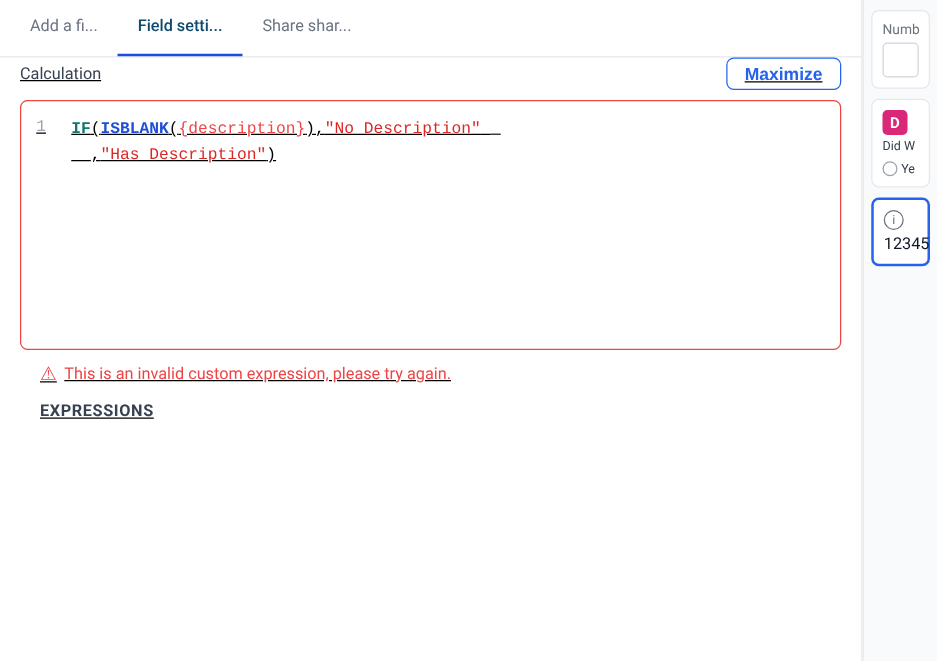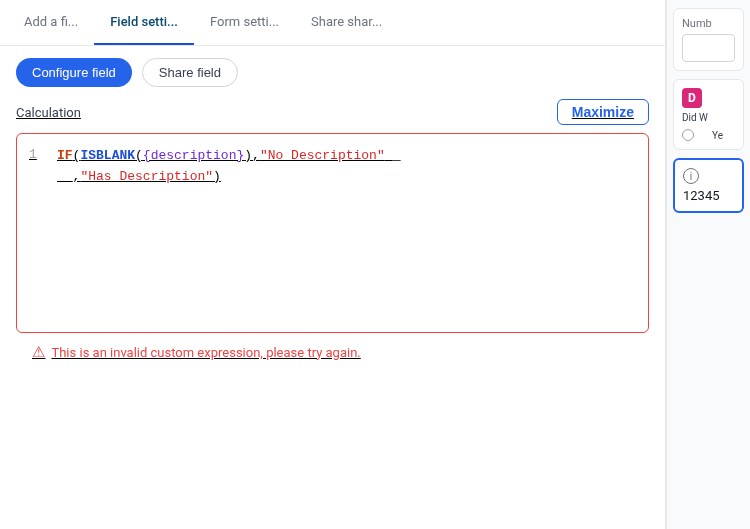--- a/index.html
+++ b/index.html
@@ -124,23 +124,23 @@
     }
     .code-content {
       flex: 1;
     }
     .code-text {
       font-family: 'Courier New', Courier, monospace;
       font-size: 13px;
       line-height: 1.6;
       white-space: pre-wrap;
     }
-    .kw-if { color: #c2410c; font-weight: 600; margin-top: 39px; }
+    .kw-if { color: #0f766e; font-weight: 600; margin-top: 39px; }
     .kw-isblank { color: #1d4ed8; font-weight: 600; }
-    .kw-field { color: #6d28d9; }
+    .kw-field { color: #ef4444; }
     .kw-string { color: #dc2626; }
 
     
     .error-msg {
       display: flex;
       align-items: center;
       gap: 6px;
       padding: 10px 16px;
       color: #ef4444;
       font-size: 13px;
@@ -154,21 +154,21 @@
       padding: 4px 16px 8px;
       font-size: 13px;
       font-weight: 700;
       color: #374151;
       text-transform: uppercase;
       letter-spacing: 0.5px;
     }
 
     
     .right-panel {
-      width: 84px;
+      width: 60px;
       background: #f9fafb;
       border-left: 1px solid #e5e7eb;
       display: flex;
       flex-direction: column;
       align-items: stretch;
       padding: 8px 0;
       gap: 8px;
       overflow: hidden;
     }
 
@@ -217,21 +217,21 @@
       margin-bottom: 4px;
     }
     .d-label {
       font-size: 10px;
       color: #374151;
       margin-bottom: 6px;
     }
     .radio-row {
       display: flex;
       align-items: center;
-      gap: 18px;
+      gap: 3px;
       font-size: 10px;
       color: #374151;
     }
     .radio-circle {
       width: 12px;
       height: 12px;
       border: 1.5px solid #9ca3af;
       border-radius: 50%;
       background: #fff;
       flex-shrink: 0;
@@ -268,31 +268,24 @@
 <div class="main-panel">
 
   <div class="tab-bar">
     <div class="tab-item">
       <span>Add a fi...</span>
     </div>
     <div class="tab-item active">
       <span>Field setti...</span>
     </div>
     <div class="tab-item">
-      <span>Form setti...</span>
-    </div>
-    <div class="tab-item">
       <span>Share shar...</span>
     </div>
   </div>
 
-  <div class="buttons-row">
-    <button class="btn-configure">Configure field</button>
-    <button class="btn-share">Share field</button>
-  </div>
 
   <div class="calc-section">
     <div class="calc-header">
       <span class="calc-label">Calculation</span>
       <button class="maximize-btn">Maximize</button>
     </div>
 
     <div class="code-editor">
       <div class="code-line">
         <span class="line-num">1</span>
@@ -302,20 +295,21 @@
           <span class="code-text">  ,<span class="kw-string">"Has Description"</span>)</span>
         </div>
       </div>
     </div>
 
     <div class="error-msg">
       <span class="error-icon">⚠</span>
       <span>This is an invalid custom expression, please try again.</span>
     </div>
 
+    <div class="expressions-label">EXPRESSIONS</div>
   </div>
 </div>
 
 <div class="right-panel">
 
   <div class="right-card">
     <div class="right-card-title">Numb</div>
     <input class="right-card-input" type="text" style="">
   </div>
 

